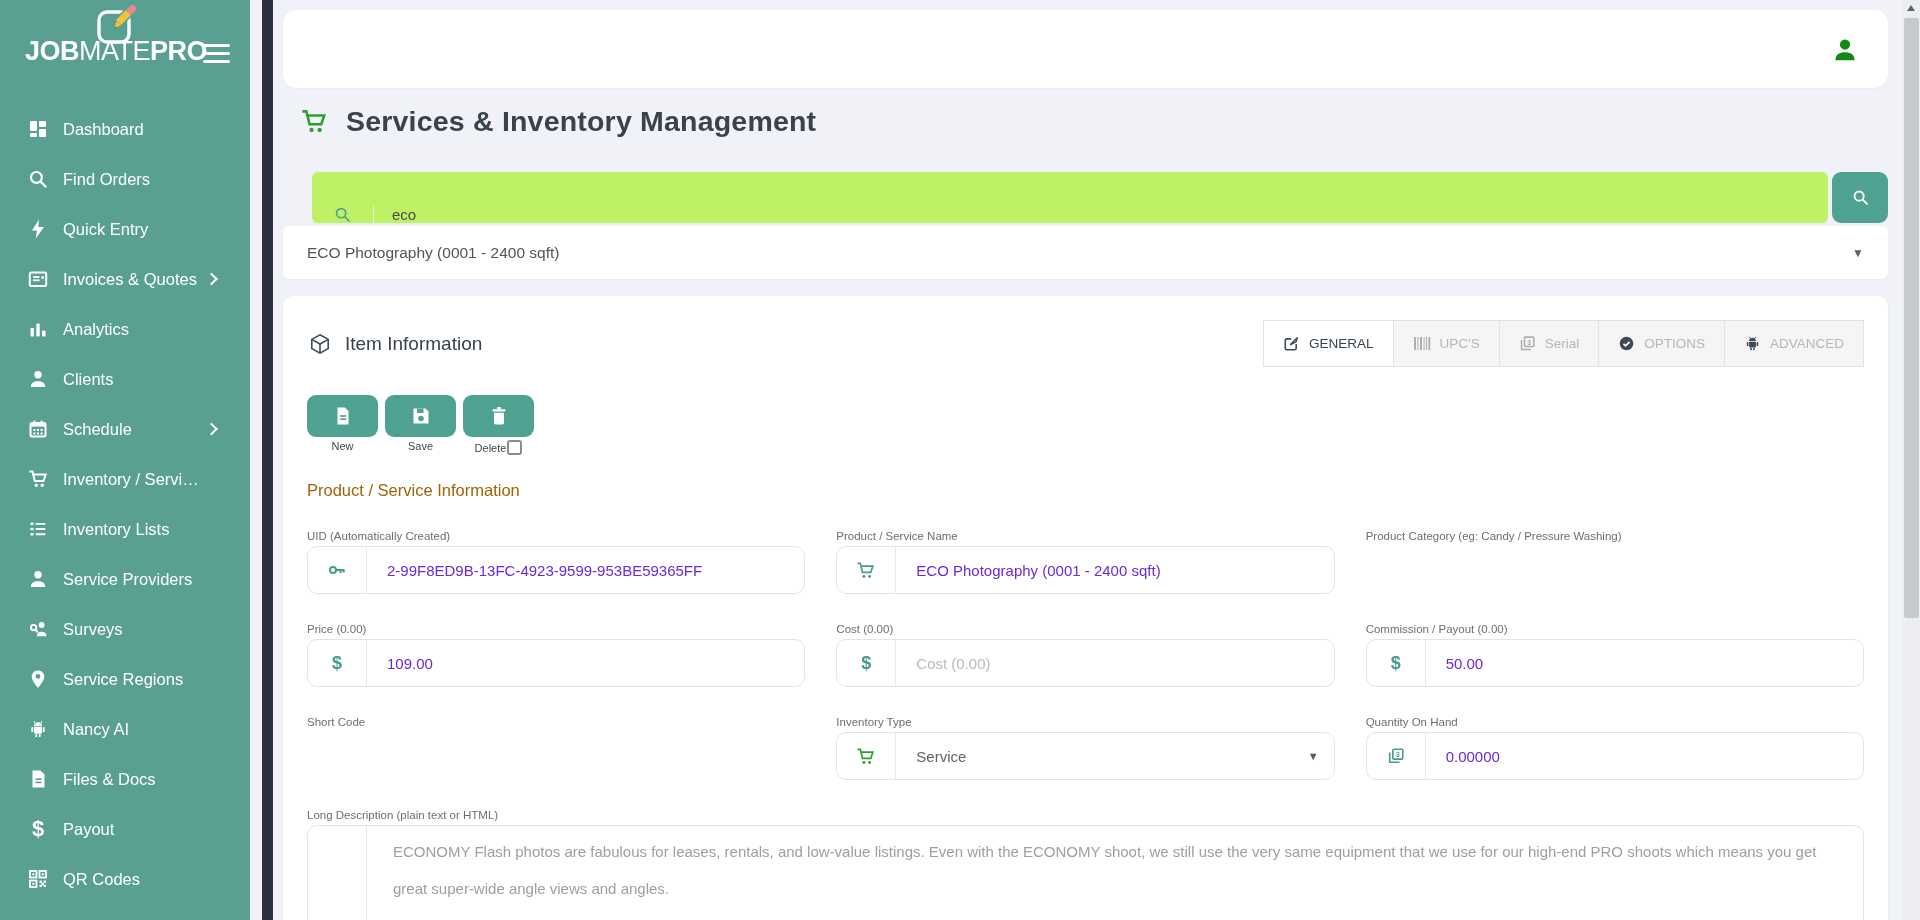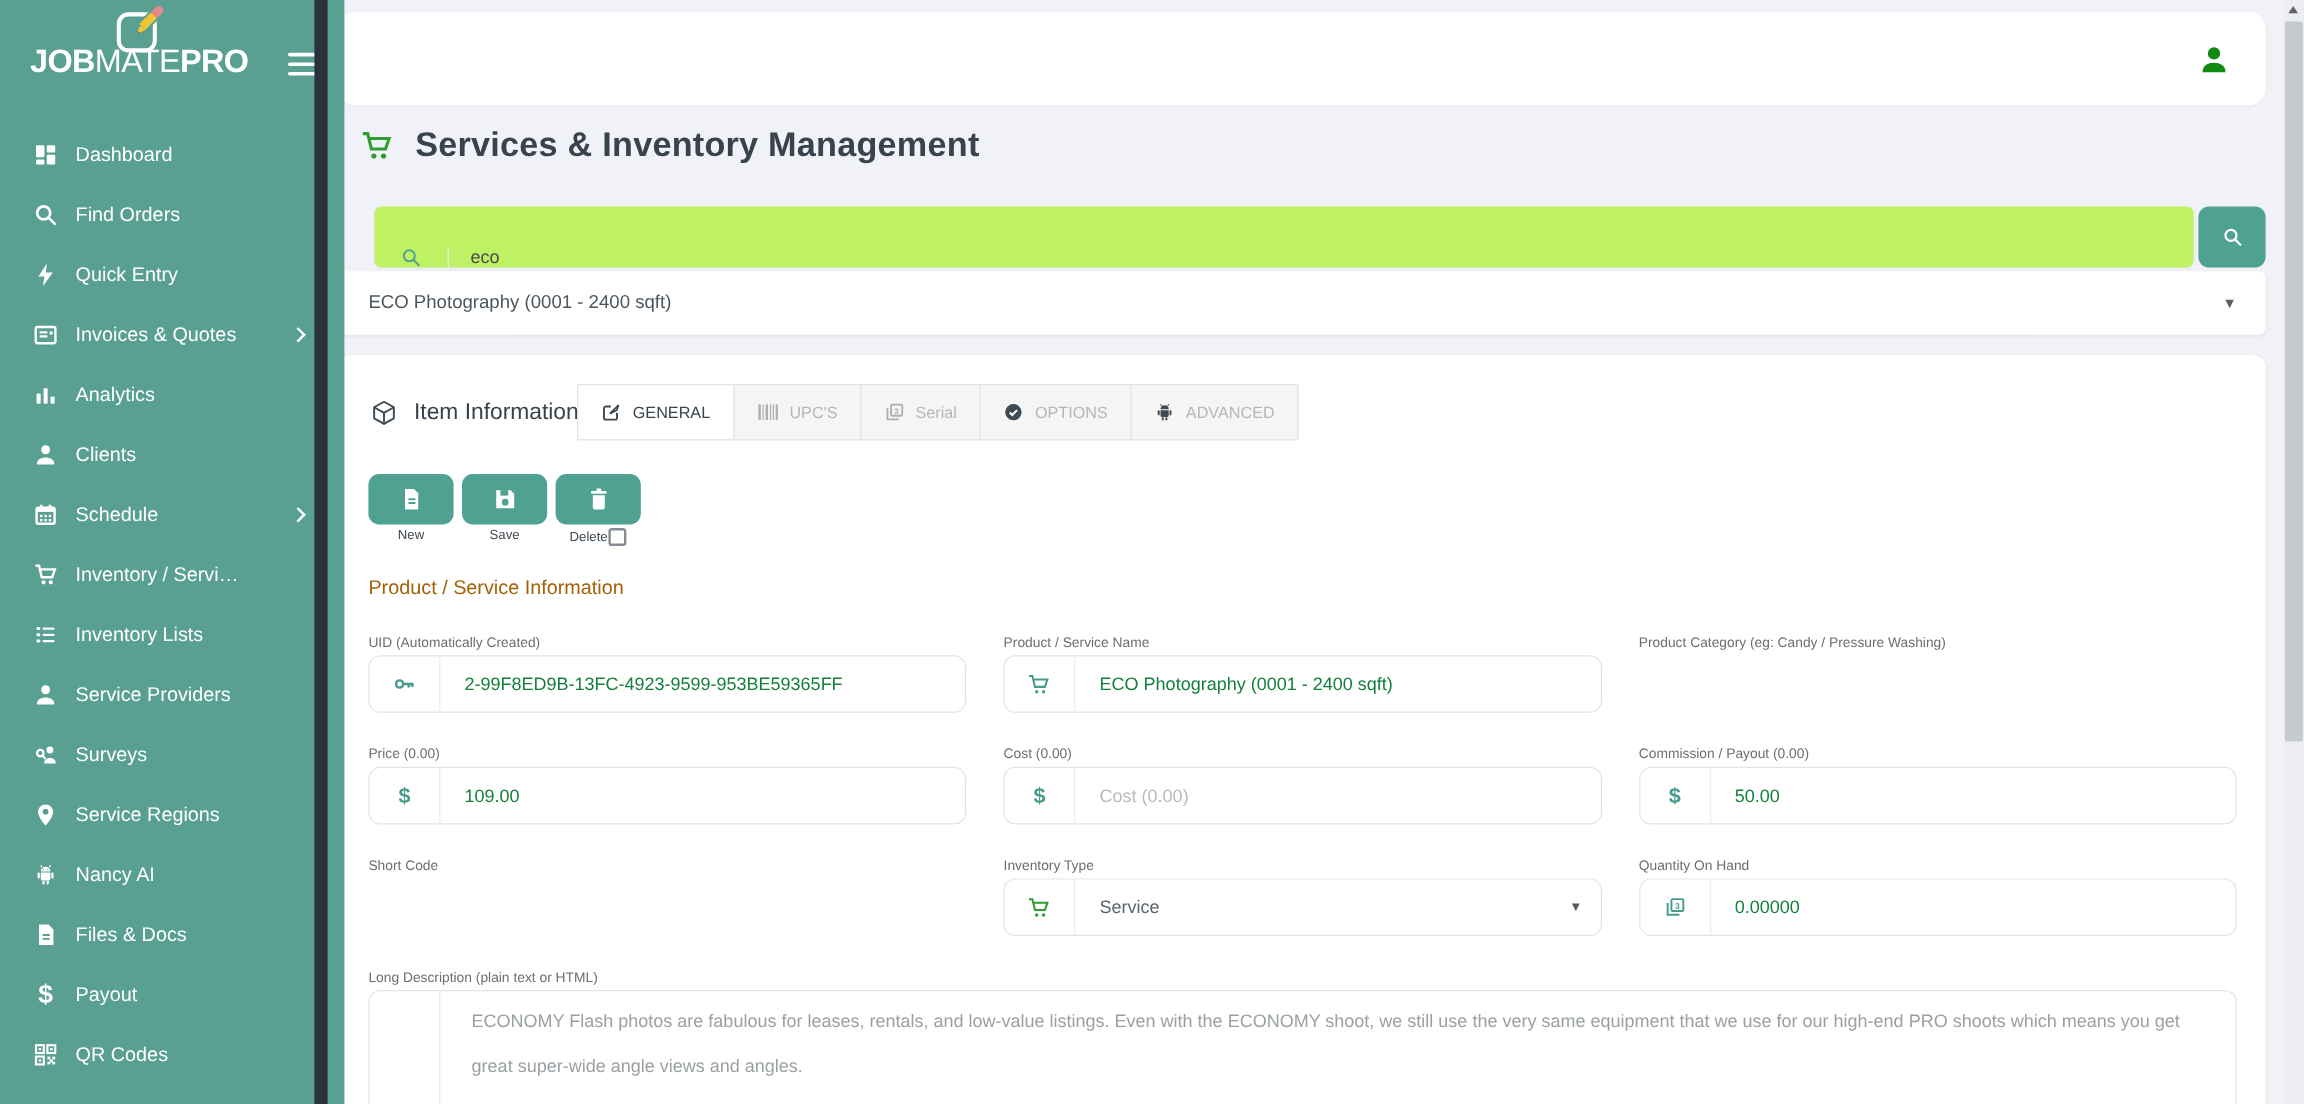--- a/index.html
+++ b/index.html
@@ -7,21 +7,21 @@
   body {
     font-family: "Liberation Sans", sans-serif;
     background: #f0f2f7;
     position: relative;
     color: #3c4852;
   }
   svg { display: block; }
 
   
   .sidebar {
-    position: absolute; left: 0; top: 0; width: 287px; height: 920px;
+    position: absolute; left: 0; top: 0; width: 250px; height: 920px;
     background: #59a092; z-index: 3;
   }
   .sidebar-scrollbar {
     position: absolute; left: 262px; top: 0; width: 11px; height: 920px;
     background: #2b313c; z-index: 4;
   }
   .logo-block { position: relative; height: 92px; }
   .logo-badge { position: absolute; left: 93px; top: 4px; }
   .brand { position: absolute; top: 36px; left: 0; width: 232px; text-align: center;
     color: #fff; font-size: 27px; letter-spacing: -0.5px; white-space: nowrap; }
@@ -78,21 +78,21 @@
   .select-row { margin-top: 3px; height: 53px; background: #fff; border-radius: 6px;
     display: flex; align-items: center; justify-content: space-between;
     padding: 0 24px; box-shadow: 0 1px 2px rgba(40,50,60,.05); cursor: pointer; }
   .select-value { font-size: 15.5px; color: #4d565e; }
   .select-caret { color: #5a5f66; font-size: 12px; }
 
   
   .card { margin-top: 17px; background: #fff; border-radius: 10px 10px 0 0;
     padding: 24px 24px 40px; min-height: 640px; box-shadow: 0 1px 3px rgba(40,50,60,.06); }
 
-  .card-header { display: flex; align-items: center; }
+  .card-header { display: flex; align-items: center; justify-content: space-between; }
   .card-title-wrap { display: flex; align-items: center; gap: 14px; padding-left: 2px; }
   .card-title { font-size: 19px; color: #39434e; }
 
   .tabs { display: flex; }
   .tab { height: 47px; padding: 0 19px; display: flex; align-items: center; gap: 9px;
     background: #f5f5f6; border: 1px solid #e2e2e2; margin-left: -1px;
     font-size: 13.5px; color: #b6b6b6; cursor: pointer; white-space: nowrap; }
   .tab.active { background: #fff; color: #39434e; font-weight: 500; z-index: 1; }
 
   .actions-row { margin-top: 28px; display: flex; gap: 7px; }
@@ -107,21 +107,21 @@
   .section-title { margin-top: 26px; font-size: 16.5px; color: #a16207; }
 
   .form-grid { margin-top: 30px; display: grid; grid-template-columns: 1fr 1fr 1fr;
     column-gap: 31px; row-gap: 29px; }
   .field-label { font-size: 11.5px; color: #6e6e6e; margin-bottom: 4px; }
   .field-box { height: 48px; background: #fff; border: 1px solid #e1e5e9; border-radius: 10px;
     display: flex; align-items: center; overflow: hidden; position: relative; }
   .icon-cell { width: 59px; align-self: stretch; display: flex; align-items: center;
     justify-content: center; border-right: 1px solid #e9ecee; flex: none; }
   .field-input { flex: 1; border: 0; outline: none; background: transparent;
-    font-family: inherit; font-size: 15px; color: #15803d; padding: 0 20px; min-width: 0; }
+    font-family: inherit; font-size: 15px; color: #6d28d9; padding: 0 20px; min-width: 0; }
   .field-input::placeholder { color: #b7bcc1; }
   .field-text { flex: 1; font-size: 15px; color: #5c646b; padding: 0 20px; }
   .arrow-cell { width: 56px; align-self: stretch; display: flex; align-items: center;
     justify-content: center; border-left: 1px solid #e9ecee; flex: none;
     color: #479b8c; font-size: 18px; cursor: pointer; }
   .inline-caret { position: absolute; right: 15px; top: 50%; transform: translateY(-50%);
     color: #555a60; font-size: 11px; }
 
   .desc-field { grid-column: 1 / -1; }
   .desc-box { height: 240px; border: 1px solid #e1e5e9; border-radius: 10px;

